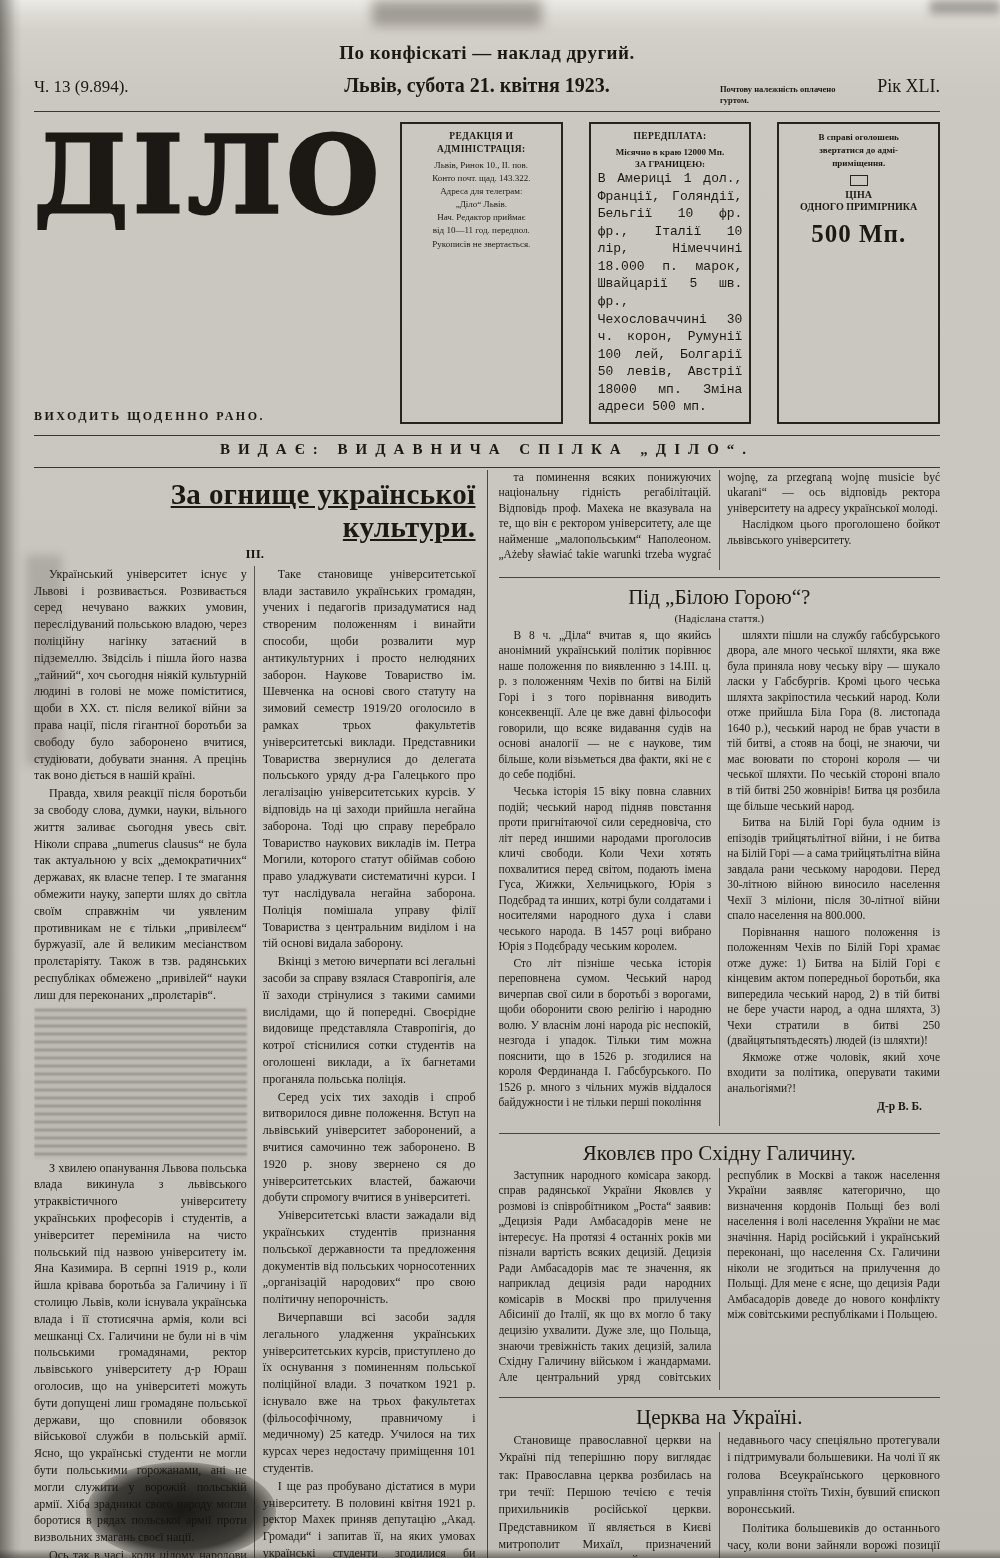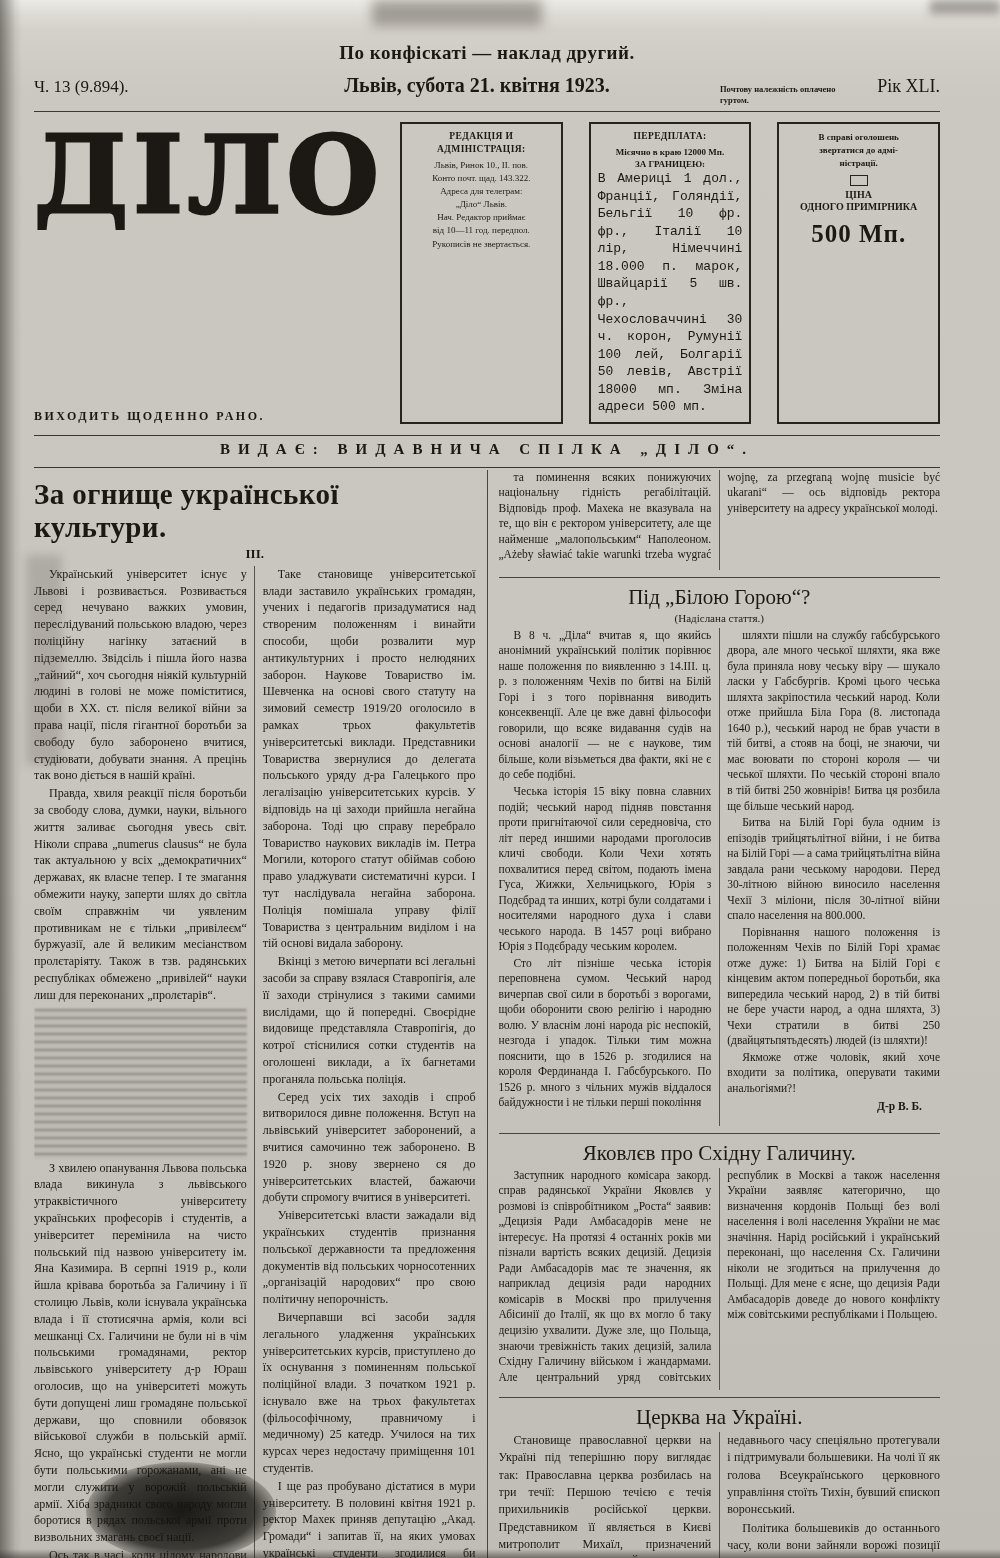--- a/index.html
+++ b/index.html
@@ -47,21 +47,21 @@
   .box-price .box-lines { font-weight:bold; }
   .ornament { width:18px; height:11px; border:1.5px solid #27241e; margin:5px auto 2px; }
   .price-label { font-weight:bold; font-size:10px; margin-top:3px; line-height:1.25; }
   .price-big { font-size:25px; font-weight:bold; letter-spacing:1px; margin-top:3px; }
   .publisher { text-align:center; font-weight:bold; font-size:15px; letter-spacing:8px; padding:5px 0 4px; }
 
   .content { display:flex; margin-top:2px; position:relative; z-index:2; }
   .half { flex:1; min-width:0; }
   .left-half { padding-right:11px; border-right:1px solid #49453e; }
   .right-half { padding-left:11px; }
-  h1.art-title { font-size:29px; font-weight:bold; text-align:left; letter-spacing:.4px; margin:8px 0 2px; }
+  h1.art-title { font-size:29px; font-weight:bold; text-align:right; letter-spacing:.4px; margin:8px 0 2px;text-decoration:underline; }
   .section-no { text-align:center; font-size:13px; font-weight:bold; margin:2px 0 4px; }
   h2.art-title { font-size:21px; font-weight:normal; text-align:center; margin:4px 0 2px; }
   .subtitle { text-align:center; font-size:11px; margin-bottom:4px; }
   .art-rule { border:none; border-top:1px solid #49453e; margin:7px 0; }
 
   .cols { column-count:2; column-gap:16px; column-rule:1px solid #57534b; column-fill:auto;
     text-align:justify; overflow:hidden; }
   .cols p { text-indent:15px; margin-bottom:1px; }
   .left-cols { height:1168px; font-size:12px; line-height:1.4; }
   .cont-cols { height:100px; font-size:11.5px; line-height:1.35; }
@@ -115,21 +115,21 @@
         <div class="box">
           <div class="box-title">ПЕРЕДПЛАТА:</div>
           <div class="bold">Місячно в краю 12000 Мп.</div>
           <div class="bold">ЗА ГРАНИЦЕЮ:</div>
           <div class="sub-body">В Америці 1 дол., Франції, Голяндії, Бельгії 10 фр. фр., Італії 10 лір, Німеччині 18.000 п. марок, Швайцарії 5 шв. фр., Чехословаччині 30 ч. корон, Румунії 100 лей, Болгарії 50 левів, Австрії 18000 мп. Зміна адреси 500 мп.</div>
         </div>
         <div class="box box-price">
           <div class="box-lines">
               <p>В справі оголошень</p>
               <p>звертатися до адмі-</p>
-              <p>ністрації.</p>
+              <p>приміщення.</p>
             </div>
           <div class="ornament"></div>
           <div class="price-label">
             <span>ЦІНА</span><br>
             <span>ОДНОГО ПРИМІРНИКА</span>
           </div>
           <div class="price-big">500 Мп.</div>
         </div>
       </div>
     </div>
@@ -155,20 +155,21 @@
           <p>Серед усіх тих заходів і спроб витворилося дивне положення. Вступ на львівський університет заборонений, а вчитися самочинно теж заборонено. В 1920 р. знову звернено ся до університетських властей, бажаючи добути спромогу вчитися в університеті.</p>
           <p>Університетські власти зажадали від українських студентів признання польської державности та предложення документів від польських чорносотенних „організацій народових“ про свою політичну непорочність.</p>
           <p>Вичерпавши всі засоби задля легального уладження українських університетських курсів, приступлено до їх оснування з поминенням польської поліційної влади. З початком 1921 р. існувало вже на трьох факультетах (фільософічному, правничому і медичному) 25 катедр. Училося на тих курсах через недостачу приміщення 101 студентів.</p>
           <p>І ще раз пробувано дістатися в мури університету. В половині квітня 1921 р. ректор Махек приняв депутацію „Акад. Громади“ і запитав її, на яких умовах українські студенти згодилися би записатися на університет. Стоячи на правному становищі, делегати українського студентства зажадали привернення на університеті правного стану з р. 1918, себто привернення всіх українських катедр</p>
         </div>
     </section>
 
     <section class="half right-half">
       <div class="cols cont-cols">
           <p>та поминення всяких понижуючих національну гідність регабілітацій. Відповідь проф. Махека не вказувала на те, що він є ректором університету, але ще найменше „малопольським“ Наполеоном. „Ażeby sławiać takie warunki trzeba wygrać wojnę, za przegraną wojnę musicie być ukarani“ — ось відповідь ректора університету на адресу української молоді.</p>
+          <p>Наслідком цього проголошено бойкот львівського університету.</p>
         </div>
 
       <hr class="art-rule">
       <h2 class="art-title">Під „Білою Горою“?</h2>
       <div class="subtitle">(Надіслана стаття.)</div>
       <div class="cols wm-cols">
           <p>В 8 ч. „Діла“ вчитав я, що якийсь анонімний український політик порівнює наше положення по виявленню з 14.III. ц. р. з положенням Чехів по битві на Білій Горі і з того порівнання виводить консеквенції. Але це вже давні фільософи говорили, що всяке видавання судів на основі аналогії — не є наукове, тим більше, коли візьметься два факти, які не є до себе подібні.</p>
           <p>Чеська історія 15 віку повна славних подій; чеський народ підняв повстання проти пригнітаючої сили середновіча, сто літ перед иншими народами проголосив кличі свободи. Коли Чехи хотять похвалитися перед світом, подають імена Гуса, Жижки, Хельчицького, Юрія з Подєбрад та инших, котрі були солдатами і носителями народного духа і слави чеського народа. В 1457 році вибрано Юрія з Подєбраду чеським королем.</p>
           <p>Сто літ пізніше чеська історія переповнена сумом. Чеський народ вичерпав свої сили в боротьбі з ворогами, щоби оборонити свою релігію і народню волю. У власнім лоні народа ріс неспокій, незгода і упадок. Тільки тим можна пояснити, що в 1526 р. згодилися на короля Фердинанда I. Габсбурського. По 1526 р. много з чільних мужів віддалося байдужности і не тільки перші покоління</p>
           <p>шляхти пішли на службу габсбурського двора, але много чеської шляхти, яка вже була приняла нову чеську віру — шукало ласки у Габсбургів. Кромі цього чеська шляхта закріпостила чеський народ. Коли отже прийшла Біла Гора (8. листопада 1640 р.), чеський народ не брав участи в тій битві, а стояв на боці, не знаючи, чи має воювати по стороні короля — чи чеської шляхти. По чеській стороні впало в тій битві 250 жовнірів! Битва ця розбила ще більше чеський народ.</p>

